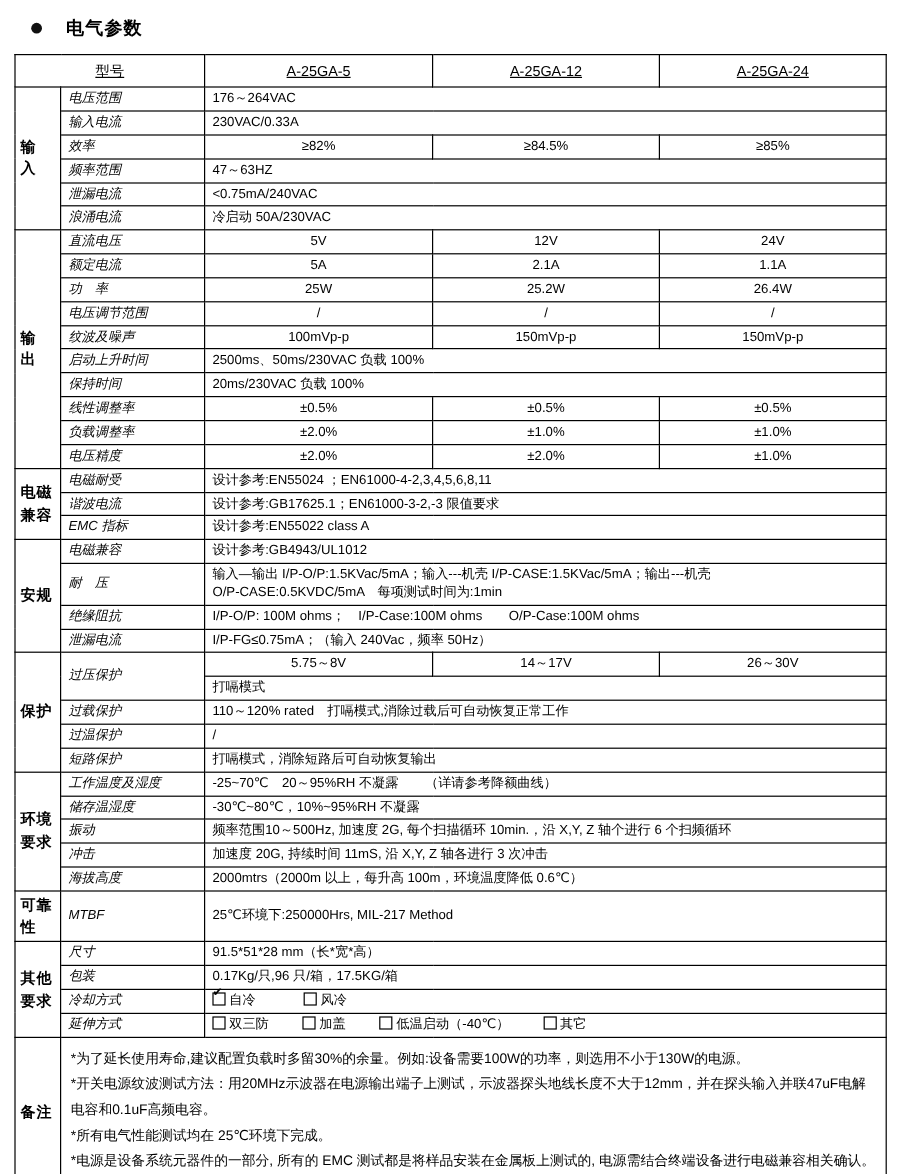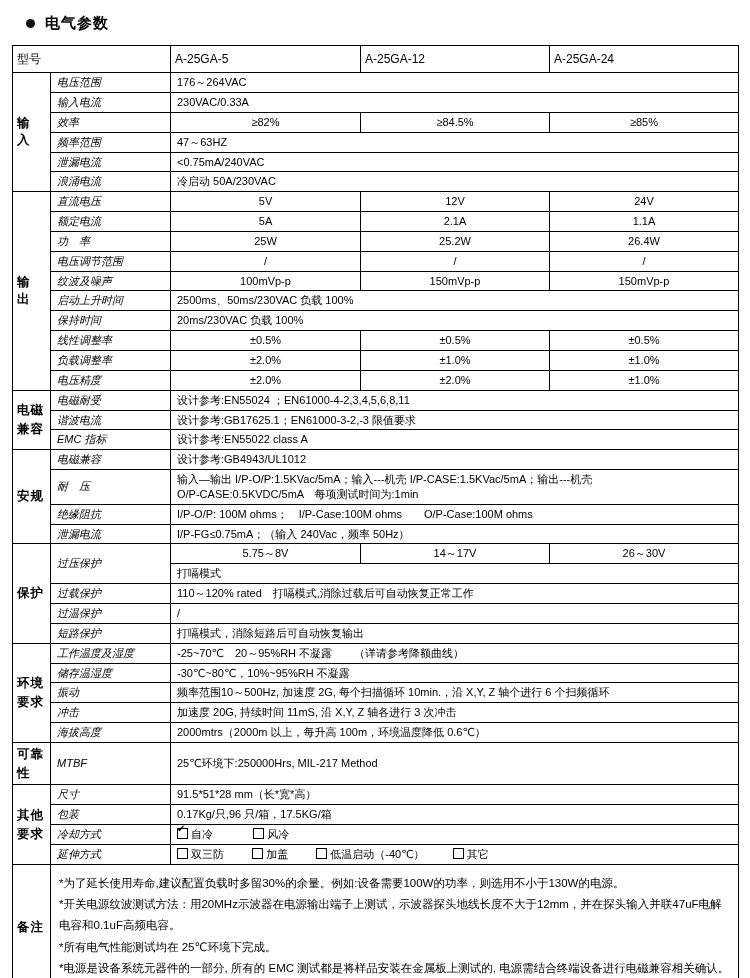--- a/index.html
+++ b/index.html
@@ -1,23 +1,23 @@
 <!DOCTYPE html>
 <html><head>
 <meta charset="utf-8">
 <style>
   html,body{margin:0;padding:0;background:#fff;}
   body{width:750px;font-family:"Liberation Sans","DejaVu Sans",sans-serif;color:#000;}
   .page{width:750px;box-sizing:border-box;padding:10px 12px 8px 12px;}
-  .title-row{display:flex;align-items:center;gap:10px;margin:4px 0 12px 14px;}
+  .title-row{display:flex;align-items:center;gap:20px;margin:4px 0 12px 14px;}
   .bullet{width:9px;height:9px;border-radius:50%;background:#111;display:inline-block;}
   .title-text{font-size:15px;font-weight:bold;letter-spacing:1px;}
   table{border-collapse:collapse;width:726px;margin:0 auto;table-layout:fixed;}
   td{border:1px solid #000;font-size:11px;padding:2px 4px;vertical-align:middle;line-height:1.35;}
-  .hdr{text-align:left;font-size:12px;padding:5px 4px;}
+  .hdr{text-align:center;font-size:12px;padding:5px 4px;text-decoration:underline;}
   .sec{font-weight:bold;font-size:12.5px;letter-spacing:1px;width:38px;}
   .lbl{padding-left:6px;font-size:11px;font-style:italic;}
   .ctr{text-align:center;margin-left:33px;}
   .val{padding-left:6px;}
   .note{padding:8px 8px 10px 8px;font-size:11.5px;line-height:1.85;}
   .cb{display:inline-block;width:9px;height:9px;border:1px solid #000;margin-right:3px;vertical-align:-1px;position:relative;}
   .cb.on::after{content:"✔";position:absolute;left:-1px;top:-5px;font-size:10px;line-height:10px;}
   .nowrap{white-space:nowrap;}
 </style>
 </head>

